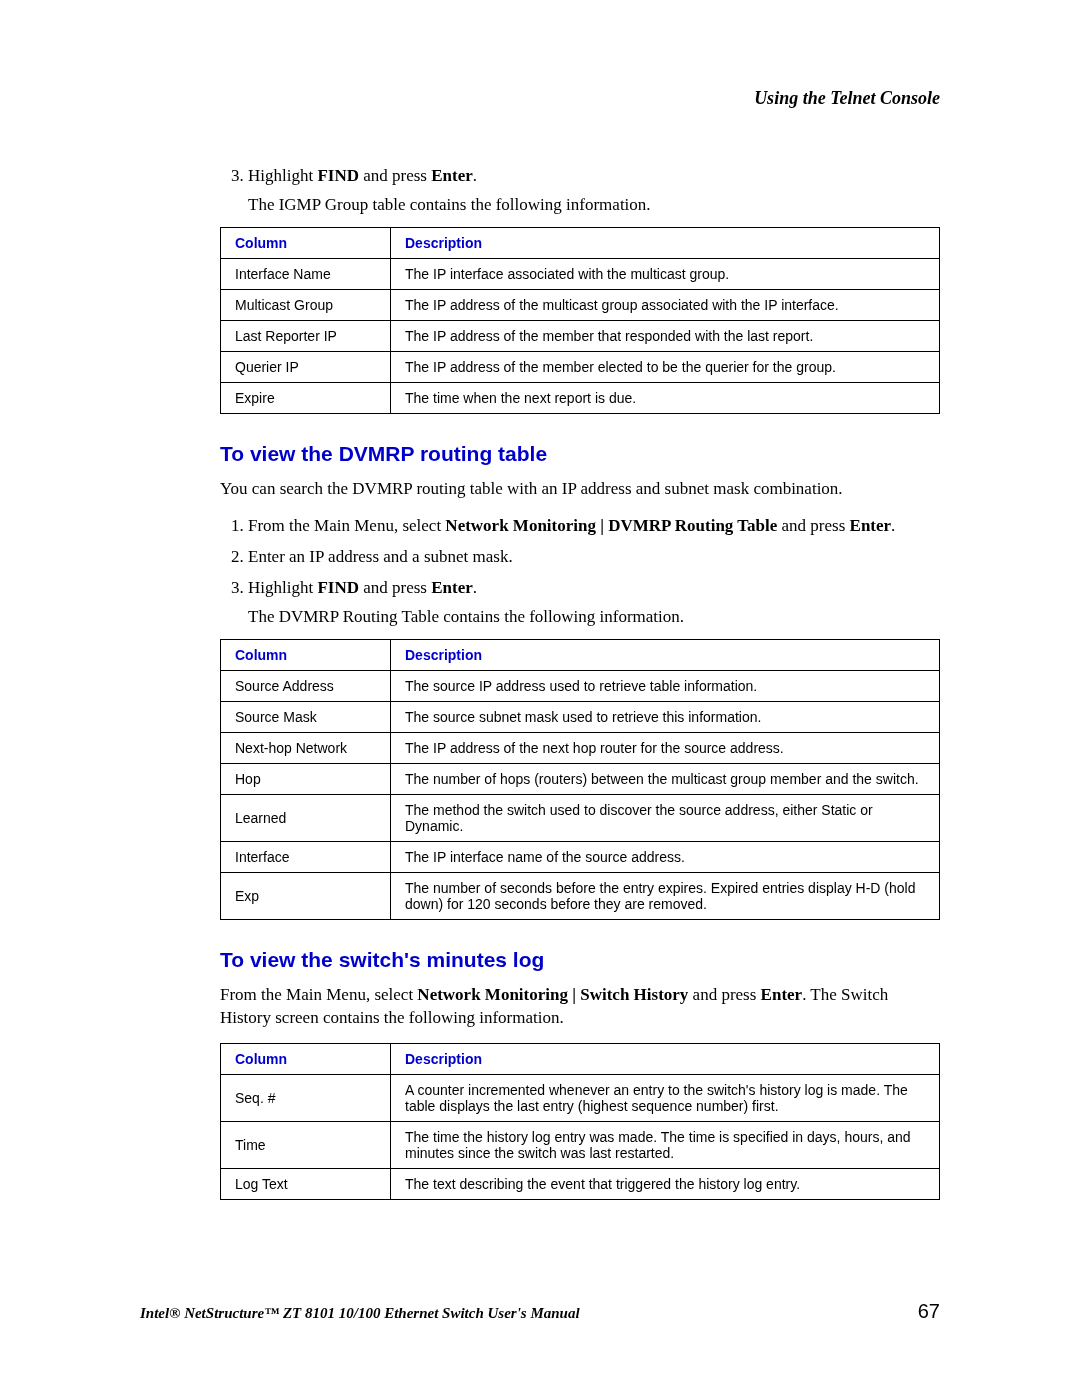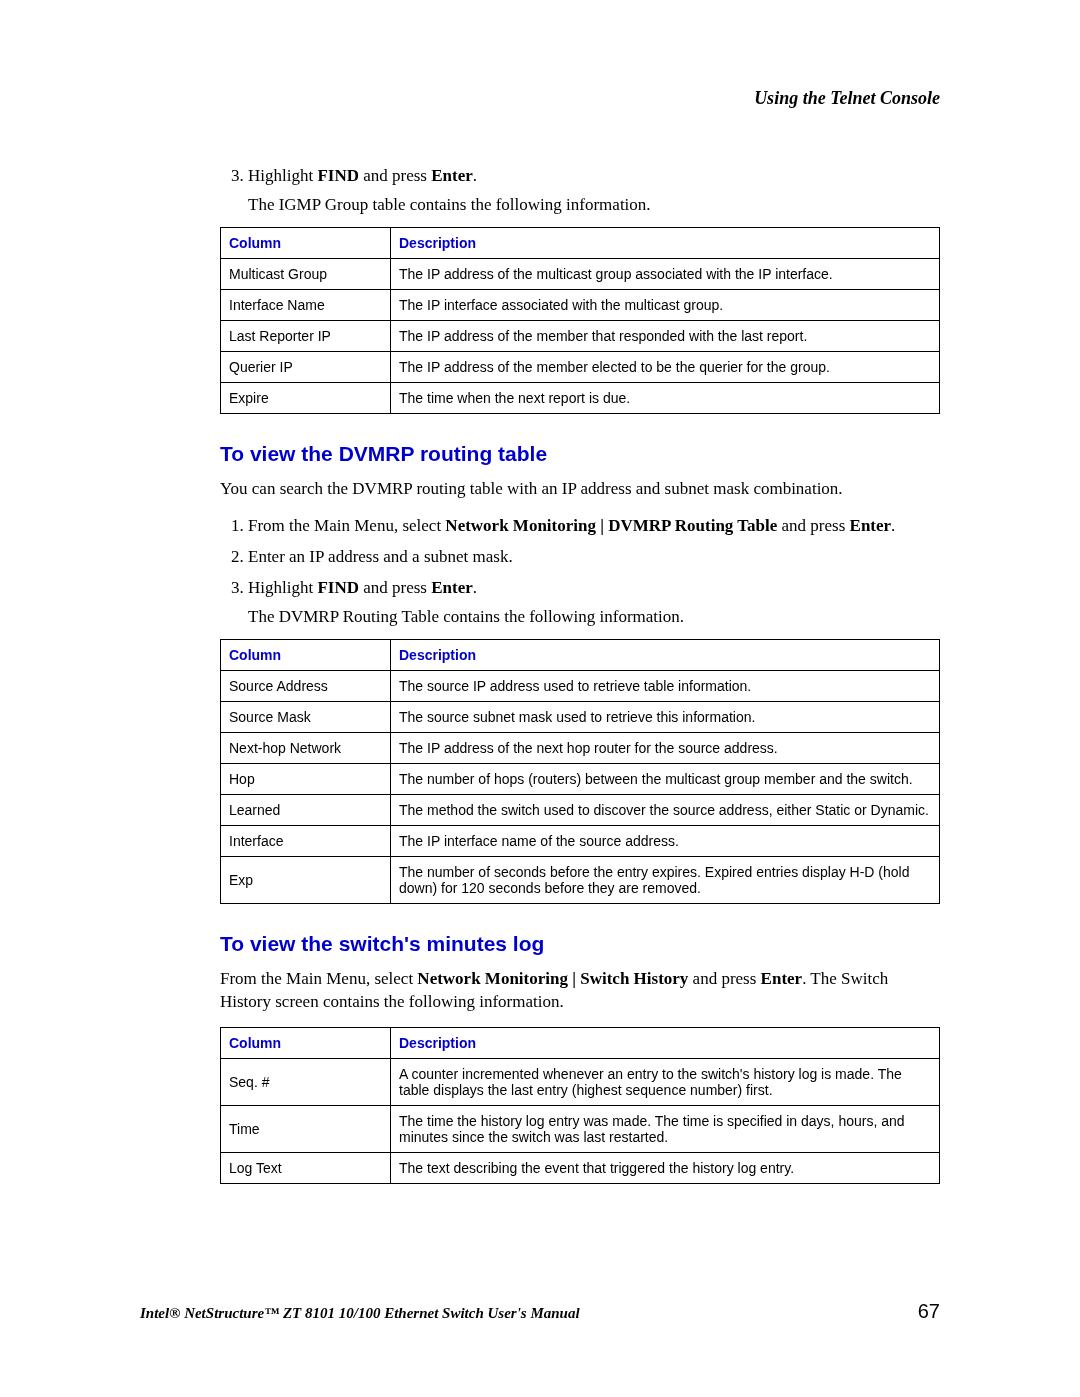--- a/index.html
+++ b/index.html
@@ -41,21 +41,21 @@
     width: 100%;
     margin-top: 10px;
     margin-bottom: 28px;
     font-family: Arial, Helvetica, sans-serif;
     font-size: 14px;
   }
   table.info th, table.info td {
     border: 1px solid #000;
     text-align: left;
     vertical-align: middle;
-    padding: 7px 8px;
+    padding: 7px 14px;
     font-weight: normal;
   }
   table.info th {
     color: #0000cc;
     font-weight: bold;
   }
   table.info th.col-col { width: 170px; }
   h2.section {
     font-family: Arial, Helvetica, sans-serif;
     font-weight: bold;
@@ -108,26 +108,26 @@
 
   <table class="info">
     <thead>
       <tr>
         <th class="col-col">Column</th>
         <th>Description</th>
       </tr>
     </thead>
     <tbody>
         <tr>
+          <td>Interface Name</td>
+          <td>The IP interface associated with the multicast group.</td>
+        </tr>
+        <tr>
           <td>Multicast Group</td>
           <td>The IP address of the multicast group associated with the IP interface.</td>
-        </tr>
-        <tr>
-          <td>Interface Name</td>
-          <td>The IP interface associated with the multicast group.</td>
         </tr>
         <tr>
           <td>Last Reporter IP</td>
           <td>The IP address of the member that responded with the last report.</td>
         </tr>
         <tr>
           <td>Querier IP</td>
           <td>The IP address of the member elected to be the querier for the group.</td>
         </tr>
         <tr>

